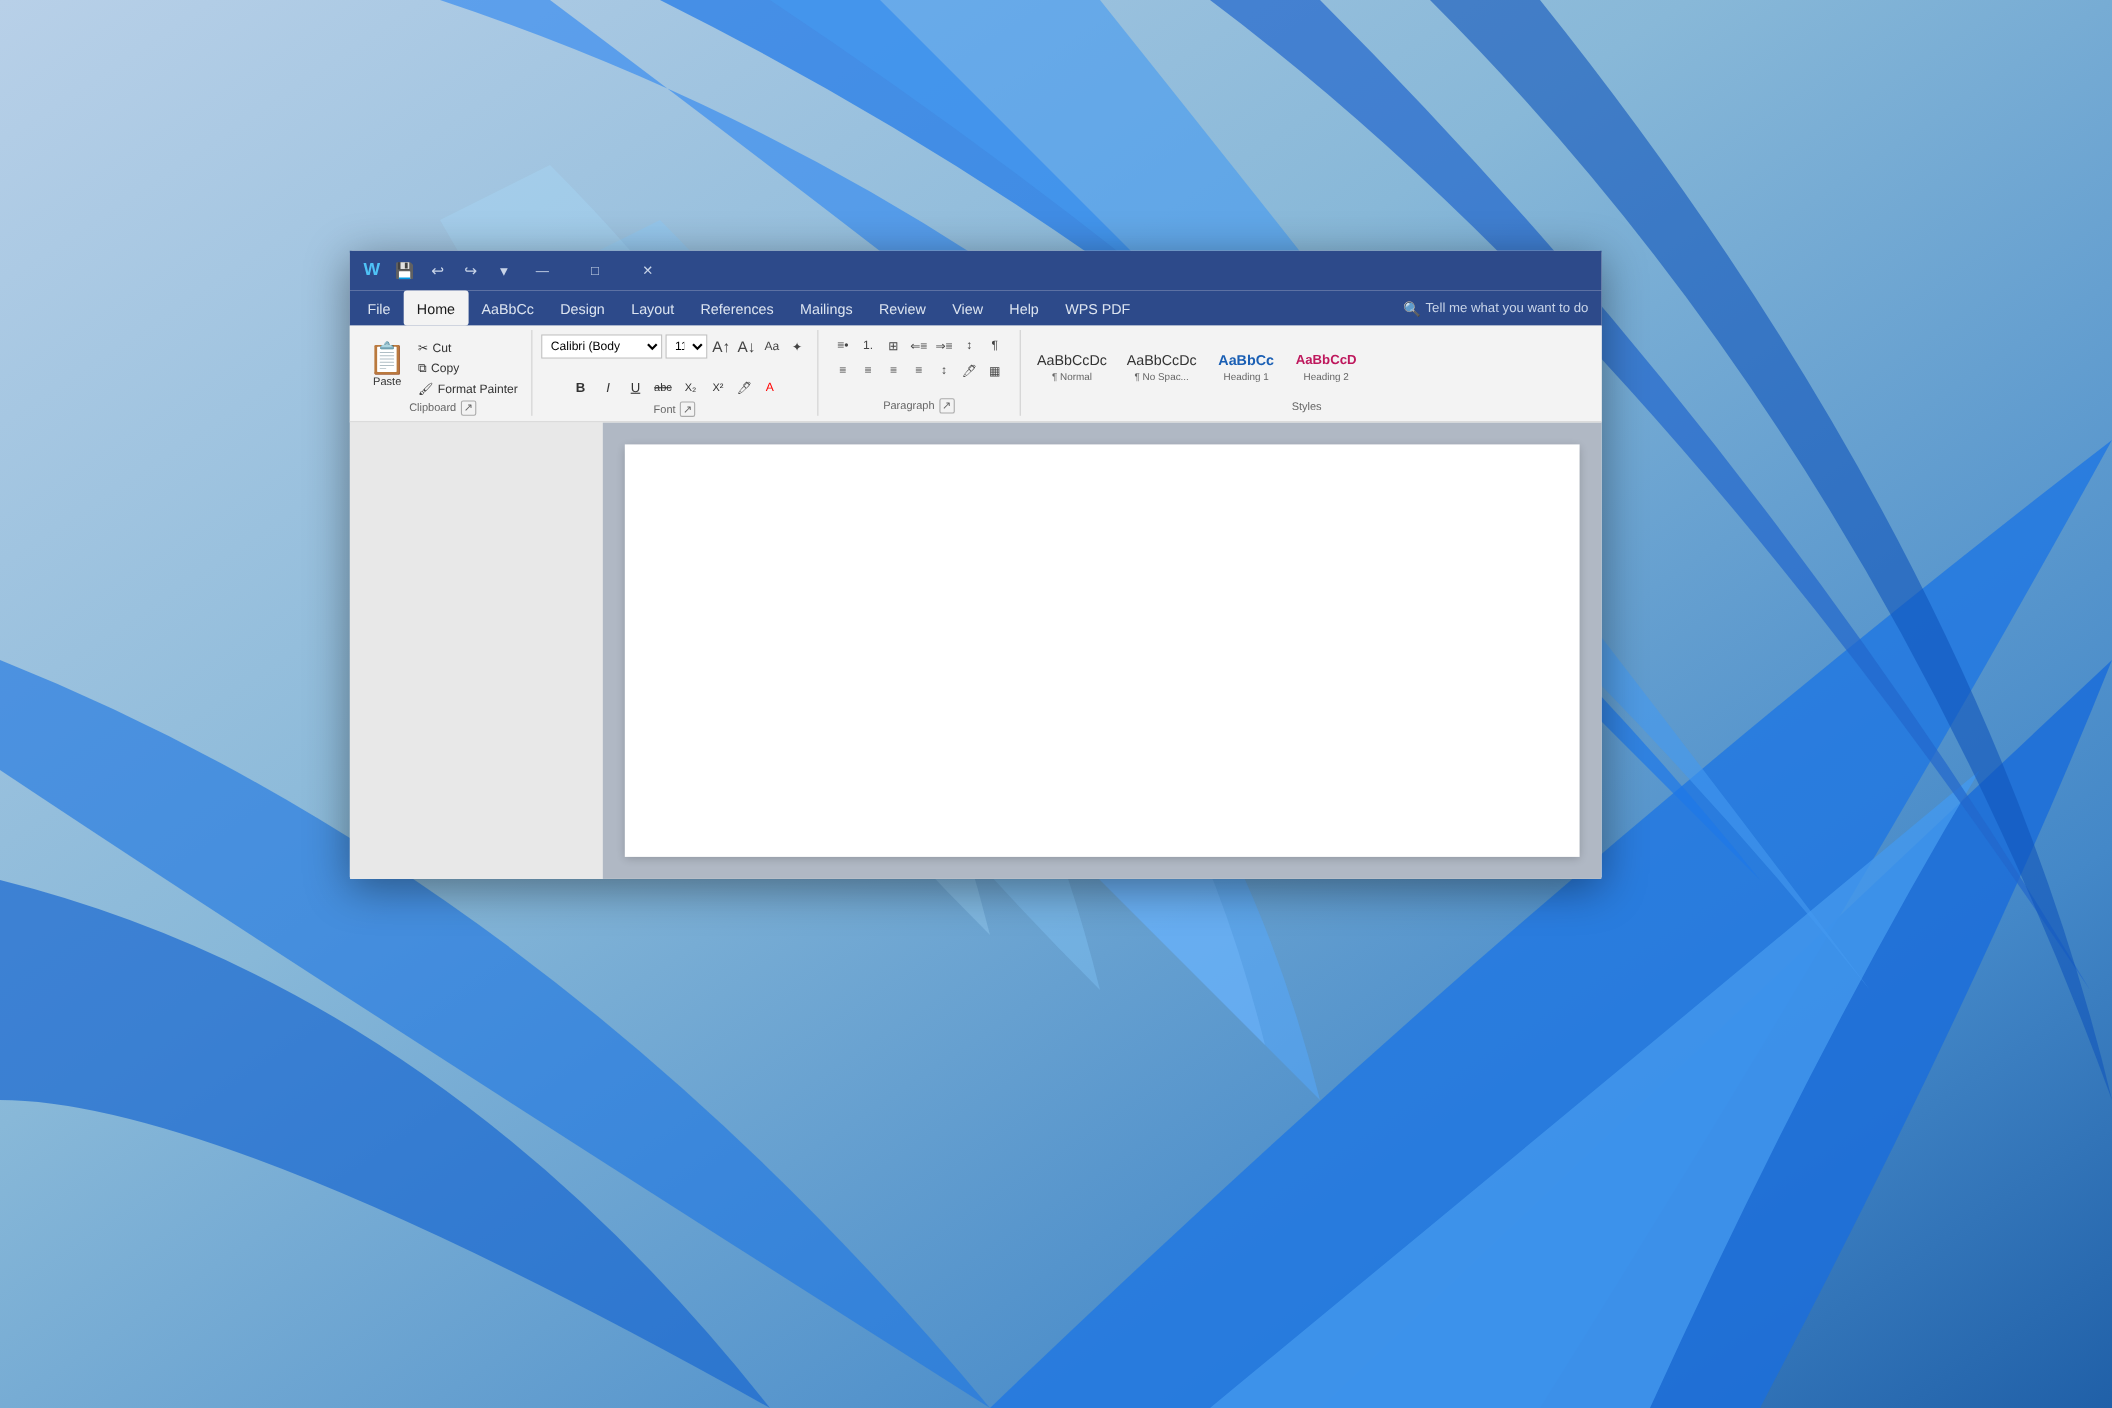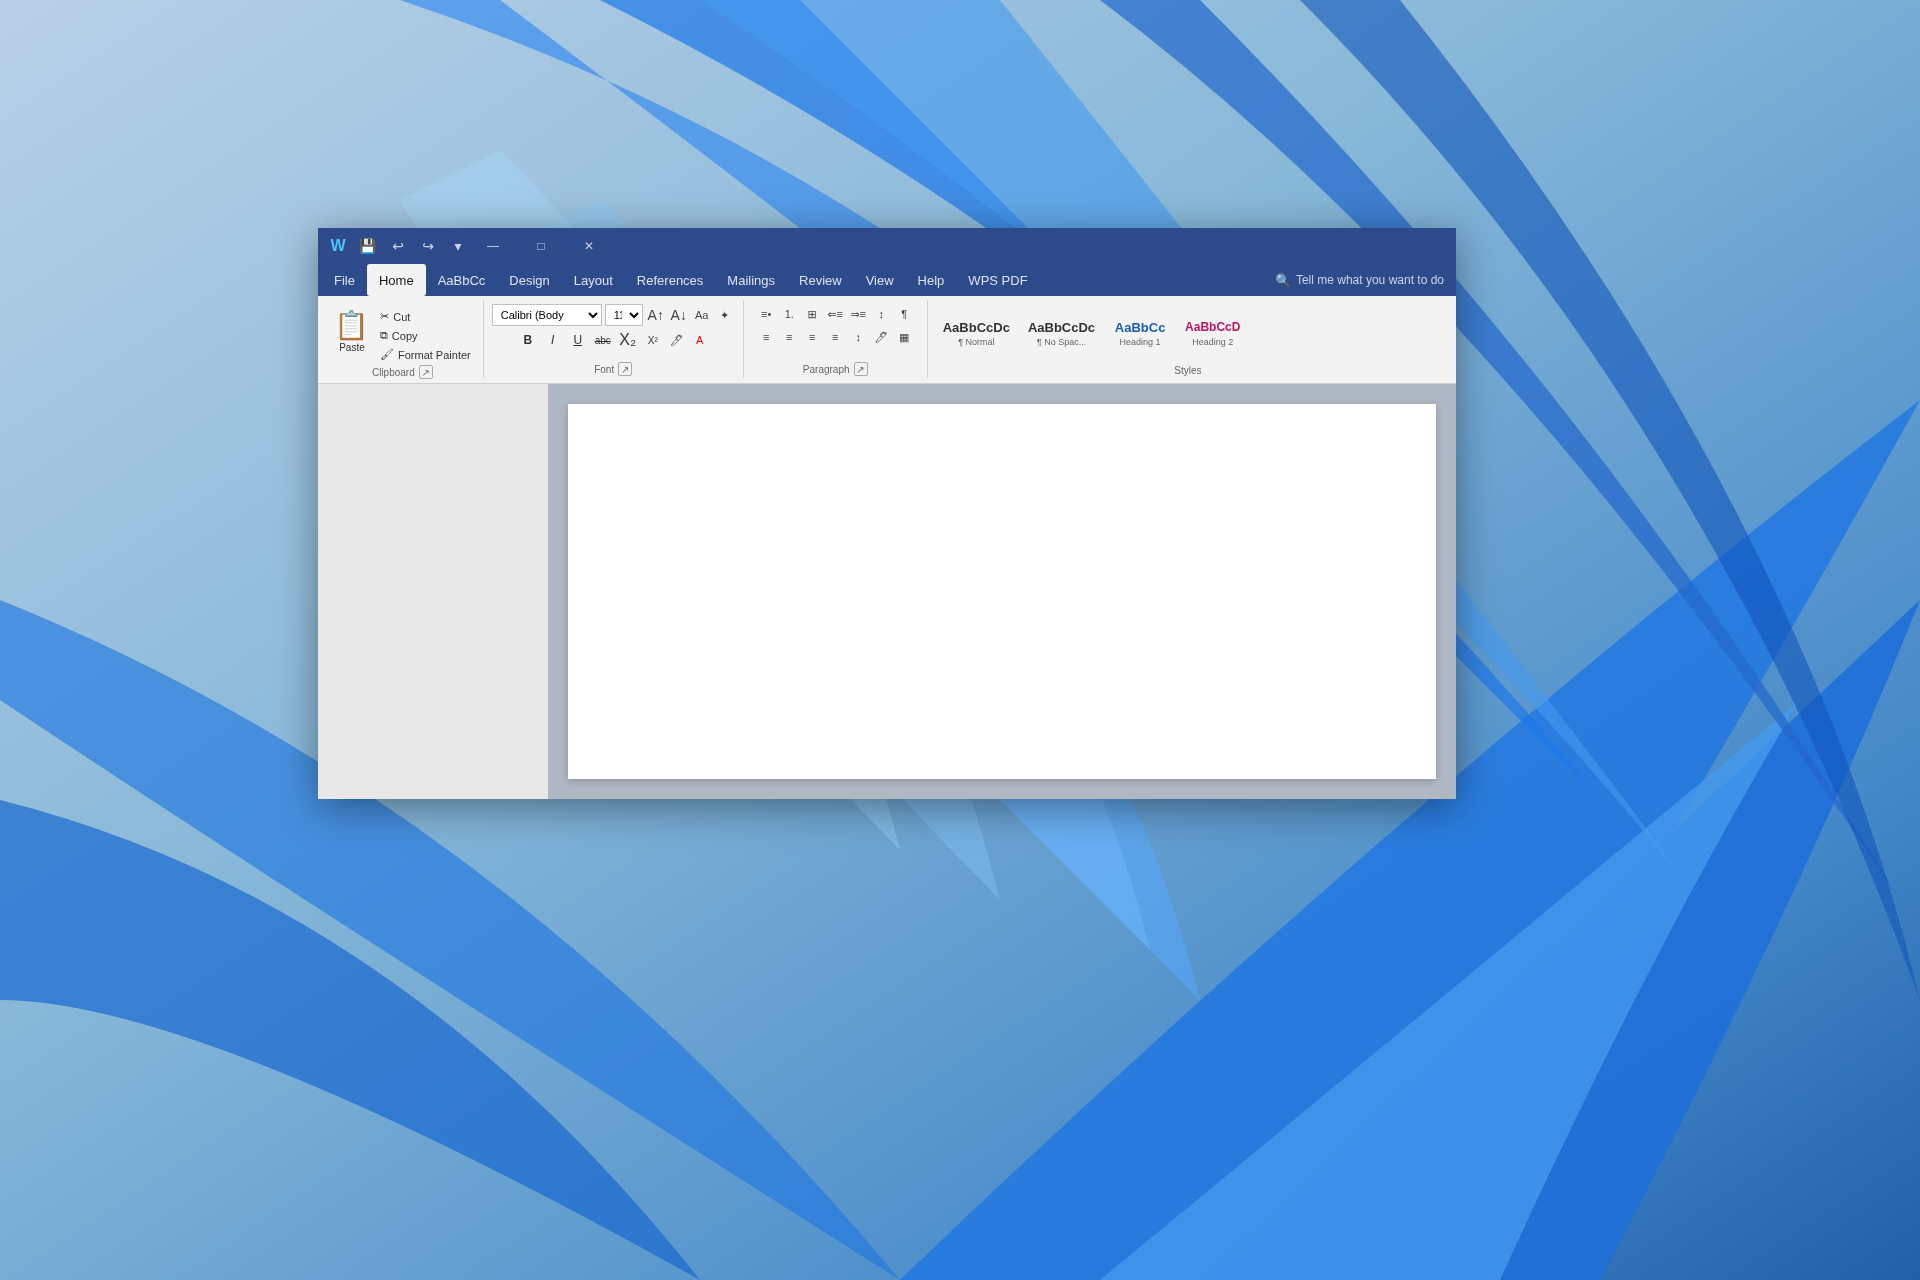--- a/index.html
+++ b/index.html
@@ -183,21 +183,21 @@
       font-size: 11px;
       color: #333;
       cursor: pointer;
       border-radius: 2px;
       white-space: nowrap;
     }
 
     
     .font-group .ribbon-group-content {
       flex-direction: column;
-      gap: 3px;
+      gap: 15px;
       padding-top: 4px;
     }
 
     .font-row {
       display: flex;
       align-items: center;
       gap: 3px;
     }
 
     .font-select {
@@ -272,21 +272,21 @@
       min-width: 68px;
       height: 58px;
       border: 1px solid transparent;
       border-radius: 3px;
       cursor: pointer;
       padding: 4px 6px;
     }
 
     .style-preview {
       font-size: 14px;
-      font-weight: 700;
+      font-weight: 400;
       color: #333;
       line-height: 1.2;
     }
     .style-preview.heading1 { font-size: 13px; font-weight: 700; color: #1a5fb4; }
     .style-preview.heading2 { font-size: 12px; font-weight: 600; color: #1a5fb4; }
 
     .style-name {
       font-size: 9px;
       color: #666;
       margin-top: 2px;
@@ -499,21 +499,21 @@
           <div class="ribbon-btn-small" title="Increase Font Size" style="font-size:14px;">A↑</div>
           <div class="ribbon-btn-small" title="Decrease Font Size" style="font-size:14px;">A↓</div>
           <div class="ribbon-btn-small" title="Change Case">Aa</div>
           <div class="ribbon-btn-small" title="Clear Formatting">✦</div>
         </div>
         <div class="font-row">
           <div class="font-format-btn" style="font-weight:bold;">B</div>
           <div class="font-format-btn" style="font-style:italic;">I</div>
           <div class="font-format-btn" style="text-decoration:underline;">U</div>
           <div class="font-format-btn" style="font-size:10px;text-decoration:line-through;">abc</div>
-          <div class="font-format-btn" style="font-size:16px;">X₂</div>
+          <div class="font-format-btn" style="font-size:10px;">X₂</div>
           <div class="font-format-btn" style="font-size:10px;">X²</div>
           <div class="ribbon-btn-small" title="Highlight">🖊</div>
           <div class="ribbon-btn-small" title="Font Color" style="color:red;">A</div>
         </div>
       </div>
       <div class="ribbon-group-label">
         <span>Font</span>
         <div class="dialog-launcher" style="position:static;">↗</div>
       </div>
     </div>

